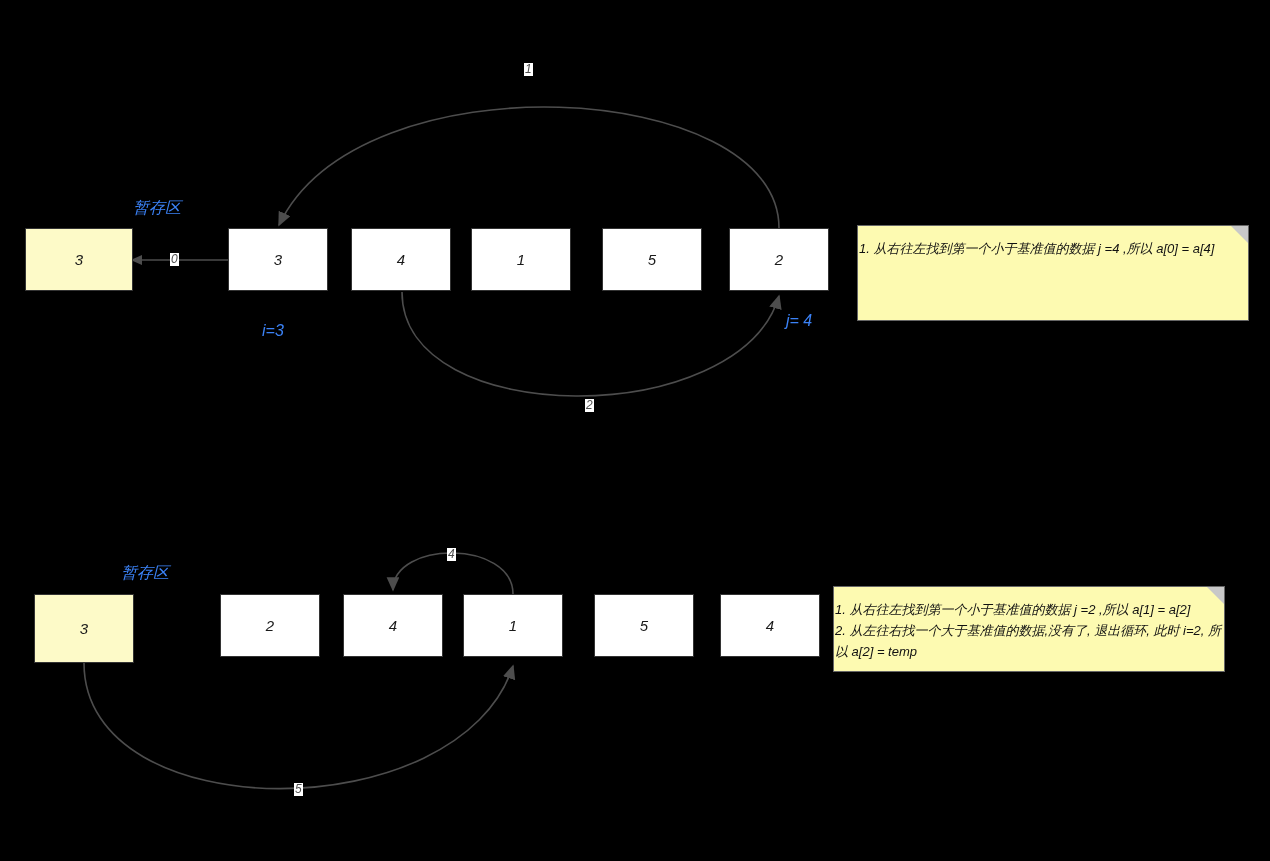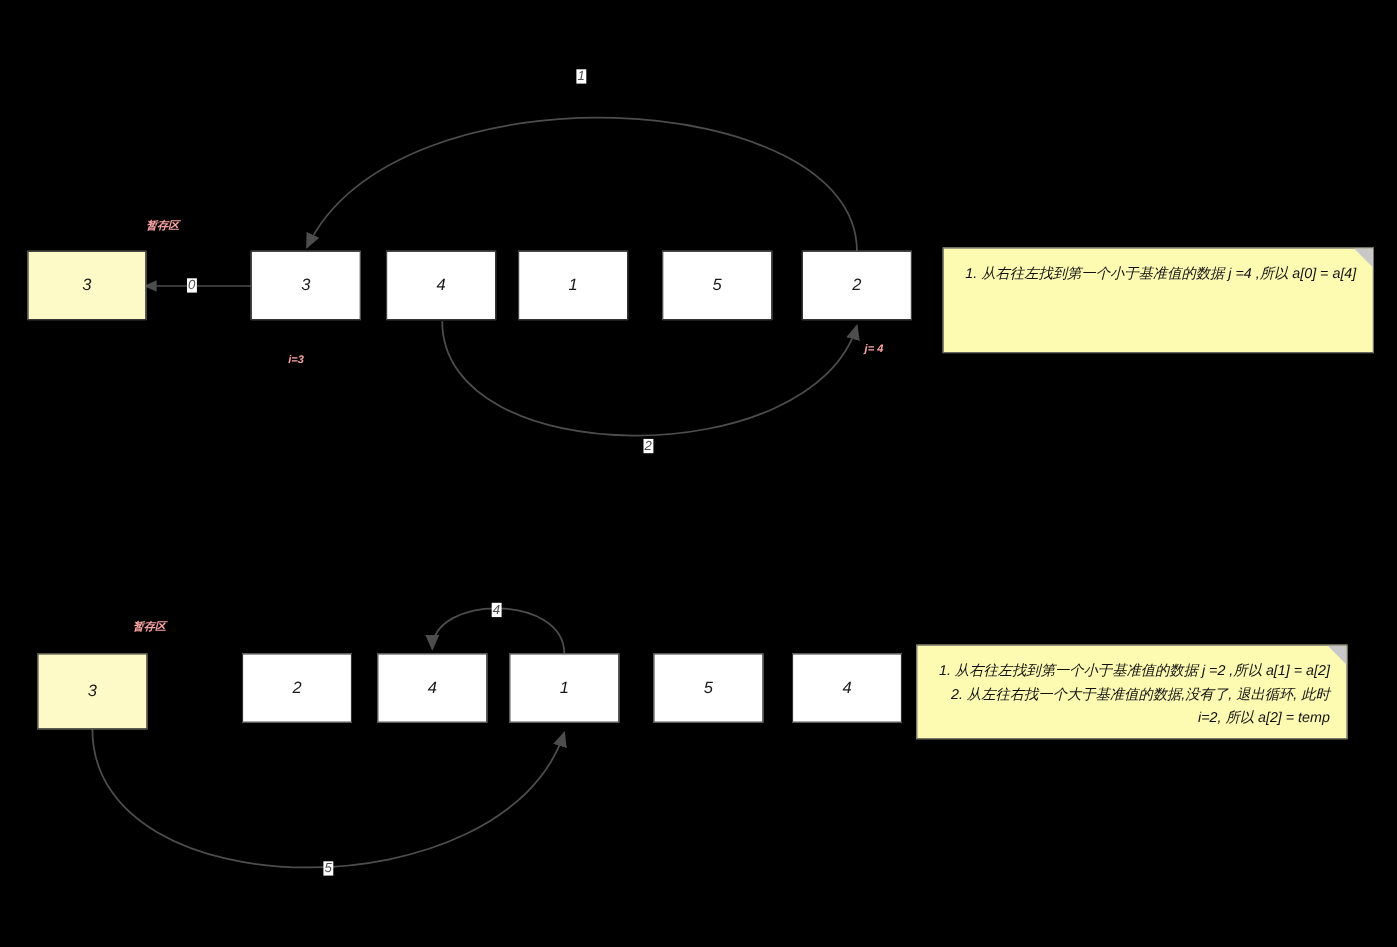--- a/index.html
+++ b/index.html
@@ -34,25 +34,24 @@
     font-size: 15px;
     color: #1a1a1a;
     font-family: "Liberation Sans", sans-serif;
   }
   .node.temp {
     background: #fdfac8;
   }
   .caption {
     position: absolute;
     font-style: italic;
-    font-size: 10px;
-    color: #fca5a5;
+    font-size: 16px;
+    color: #3b82f6;
     white-space: nowrap;
     font-family: "Liberation Sans", sans-serif;
-    font-weight: bold;
   }
   .edge-label {
     position: absolute;
     font-style: italic;
     font-size: 12px;
     color: #4d4d4d;
     background: #ffffff;
     padding: 0px 1px;
     line-height: 13px;
     white-space: nowrap;
@@ -60,22 +59,22 @@
   }
   .note {
     position: absolute;
     box-sizing: border-box;
     background: #fdfab1;
     border: 1px solid #666666;
     font-style: italic;
     font-size: 13px;
     line-height: 21px;
     color: #111111;
-    text-align: right;
-    padding: 12px 15px;
+    text-align: left;
+    padding: 12px 1px;
     font-family: "Liberation Sans", sans-serif;
   }
   .note .fold {
     position: absolute;
     top: 0;
     right: 0;
     width: 0;
     height: 0;
     border-top: 17px solid #c8c8c8;
     border-left: 17px solid transparent;

